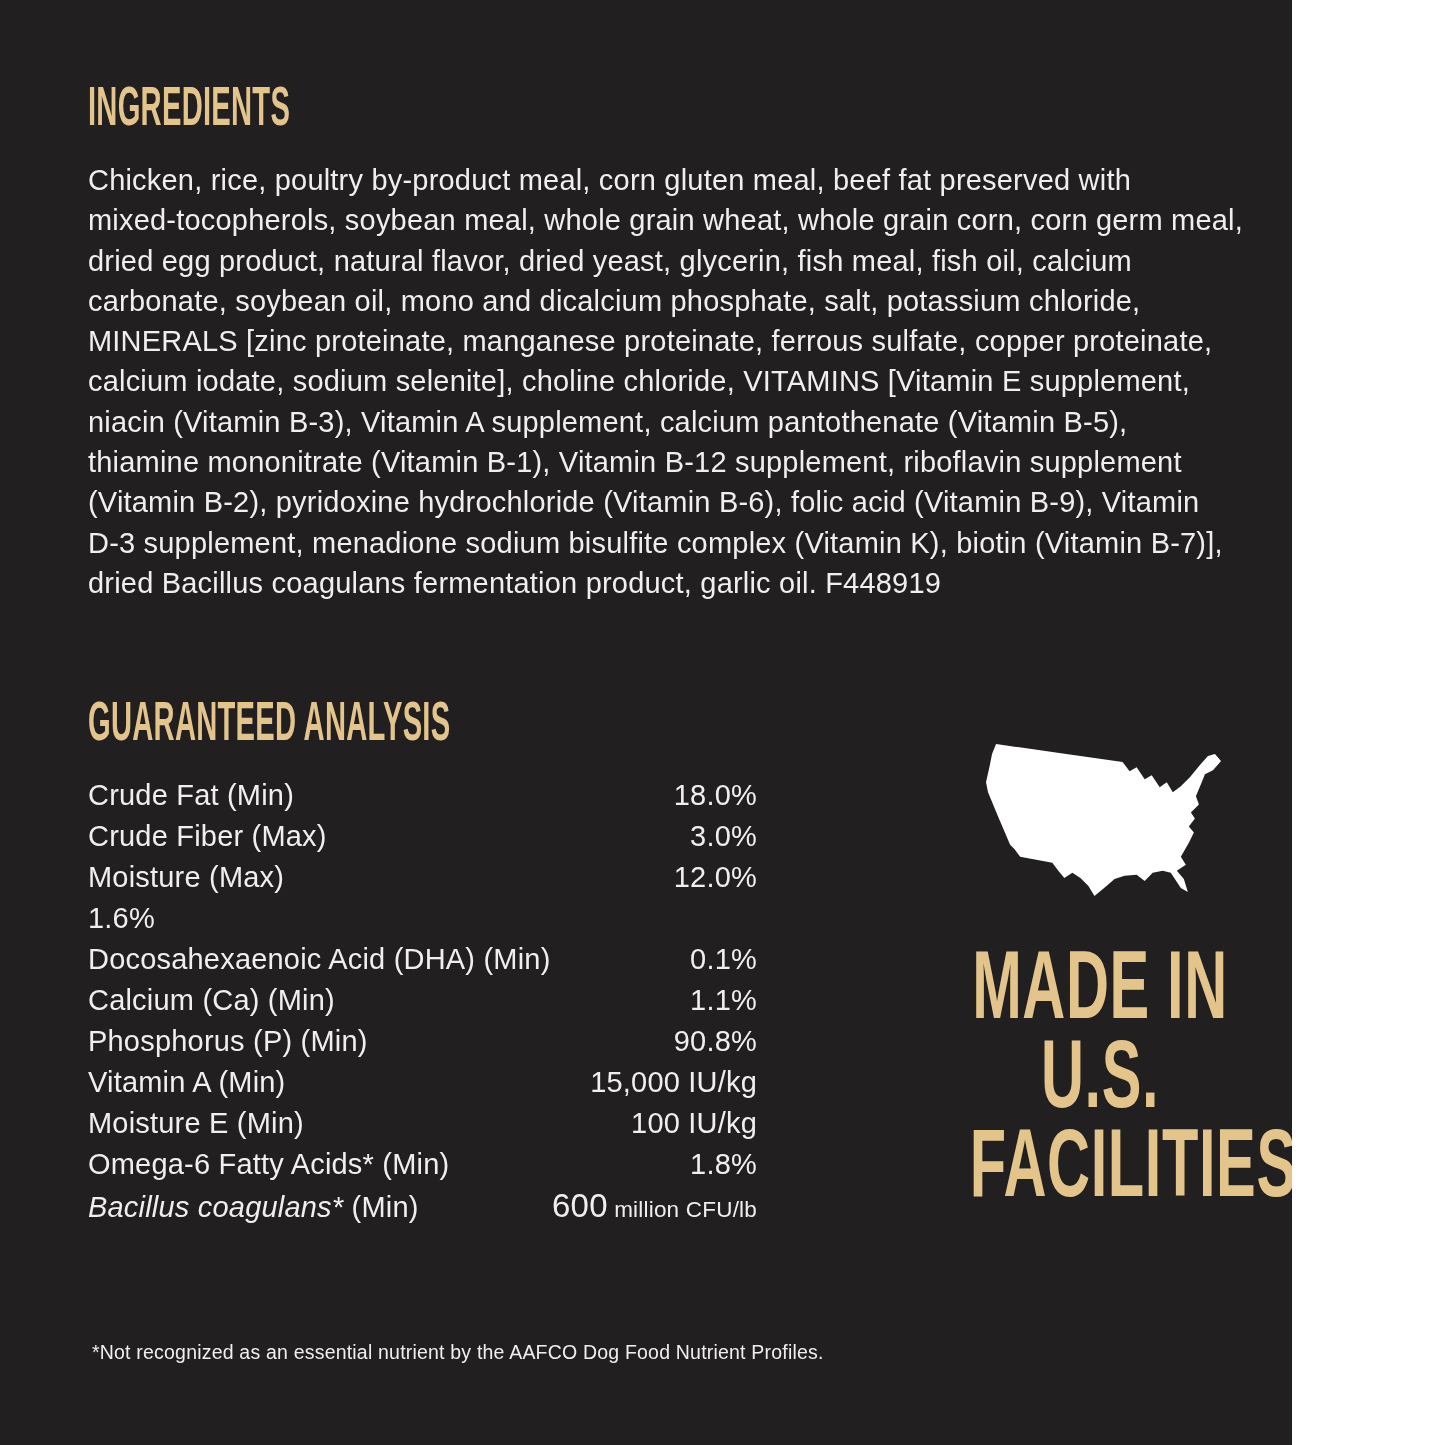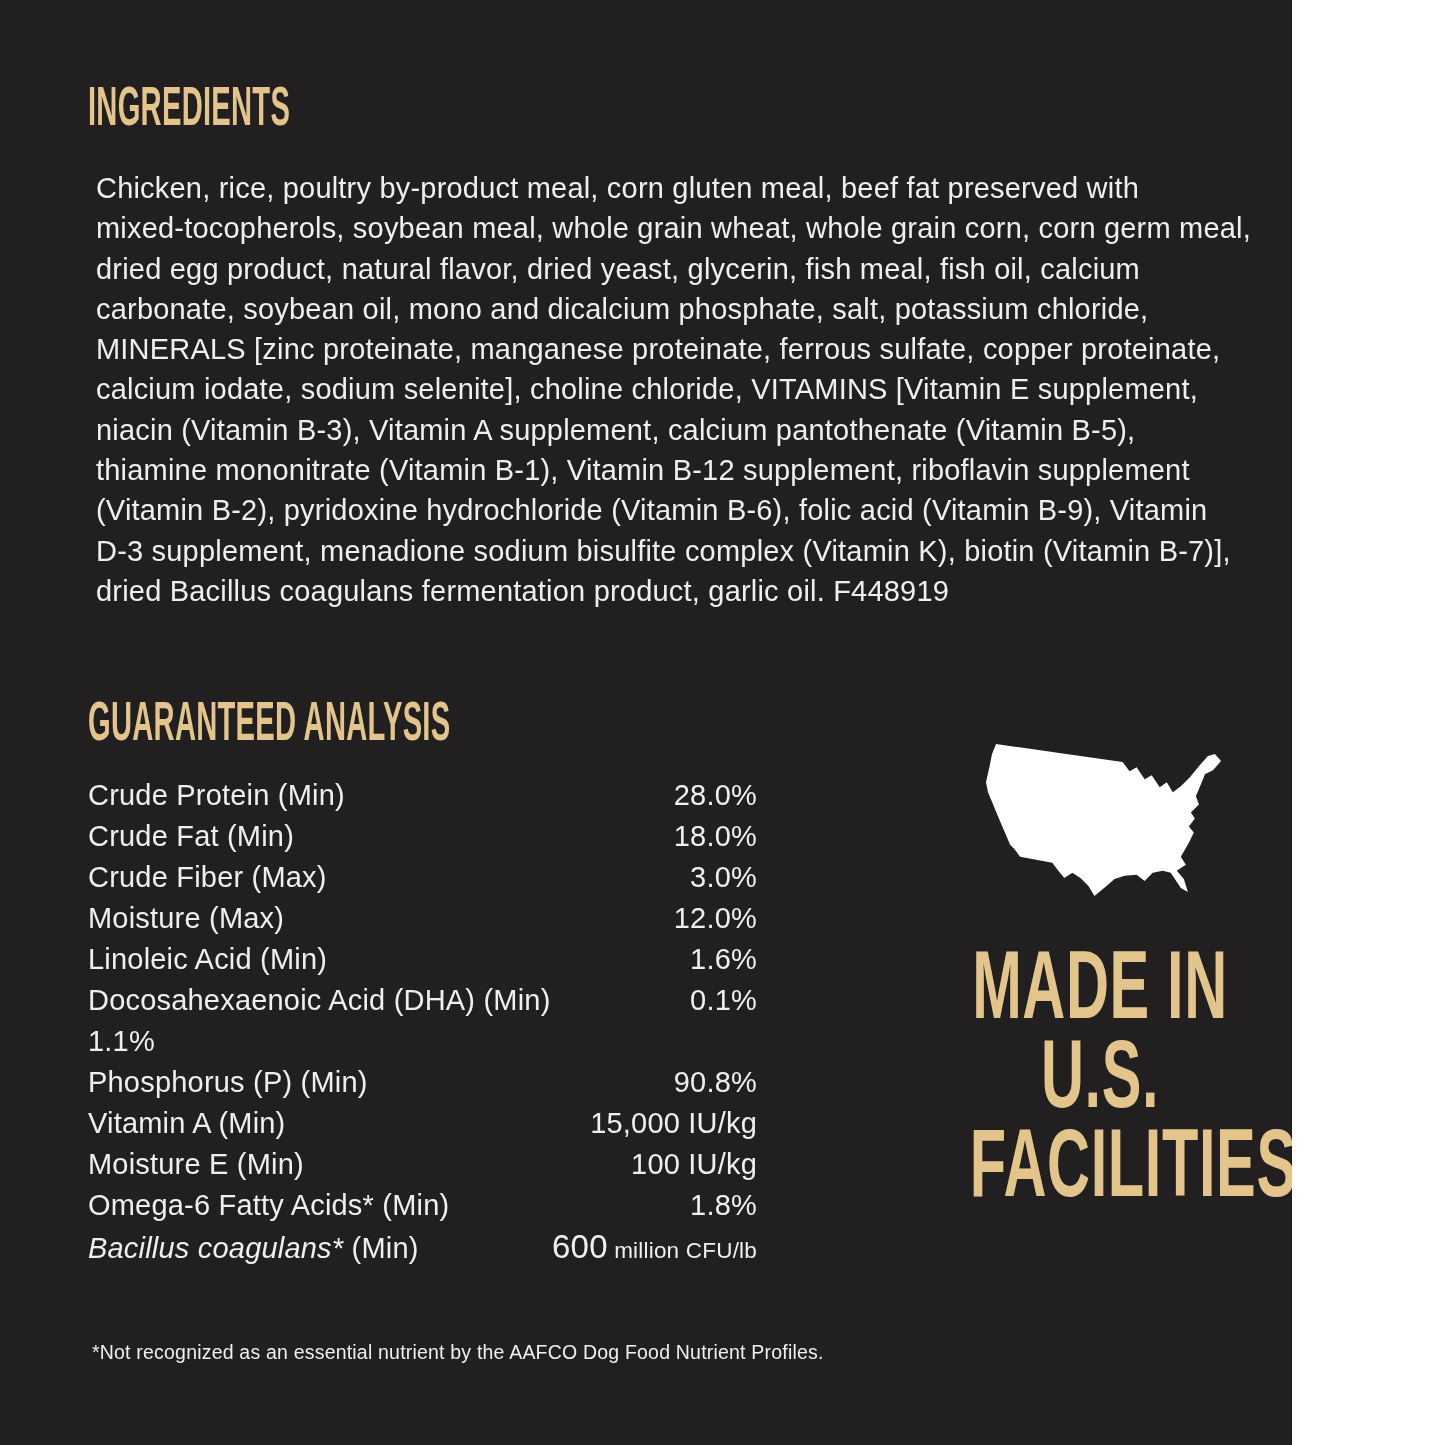--- a/index.html
+++ b/index.html
@@ -21,21 +21,21 @@
     line-height: 1;
     white-space: nowrap;
     transform: scaleX(0.53);
     transform-origin: left top;
     letter-spacing: 0.5px;
   }
   #ingredients-heading { left: 88px; top: 79px; }
   #analysis-heading    { left: 88px; top: 694px; }
   #ingredients-text {
     position: absolute;
-    margin: 8px;
+    margin: 0;
     left: 88px;
     top: 160px;
     width: 1300px;
     font-size: 29px;
     line-height: 40.3px;
     letter-spacing: 0.2px;
     white-space: pre-line;
     color: #F0EFEF;
   }
   #analysis-table {
@@ -105,44 +105,40 @@
 niacin (Vitamin B-3), Vitamin A supplement, calcium pantothenate (Vitamin B-5),
 thiamine mononitrate (Vitamin B-1), Vitamin B-12 supplement, riboflavin supplement
 (Vitamin B-2), pyridoxine hydrochloride (Vitamin B-6), folic acid (Vitamin B-9), Vitamin
 D-3 supplement, menadione sodium bisulfite complex (Vitamin K), biotin (Vitamin B-7)],
 dried Bacillus coagulans fermentation product, garlic oil. F448919</p>
 
   <h2 id="analysis-heading" class="gold-heading">GUARANTEED ANALYSIS</h2>
 
   <div id="analysis-table">
       <div class="ga-row">
-        <span class="ga-label">Crude Protein (Min)</span>
-        <span class="ga-value">28.0%</span>
-      </div>
-      <div class="ga-row">
         <span class="ga-label">Crude Fat (Min)</span>
         <span class="ga-value">18.0%</span>
       </div>
       <div class="ga-row">
         <span class="ga-label">Crude Fiber (Max)</span>
         <span class="ga-value">3.0%</span>
       </div>
       <div class="ga-row">
         <span class="ga-label">Moisture (Max)</span>
         <span class="ga-value">12.0%</span>
       </div>
       <div class="ga-row">
-        <span class="ga-label">Linoleic Acid (Min)</span>
         <span class="ga-value">1.6%</span>
       </div>
       <div class="ga-row">
         <span class="ga-label">Docosahexaenoic Acid (DHA) (Min)</span>
         <span class="ga-value">0.1%</span>
       </div>
       <div class="ga-row">
+        <span class="ga-label">Calcium (Ca) (Min)</span>
         <span class="ga-value">1.1%</span>
       </div>
       <div class="ga-row">
         <span class="ga-label">Phosphorus (P) (Min)</span>
         <span class="ga-value">90.8%</span>
       </div>
       <div class="ga-row">
         <span class="ga-label">Vitamin A (Min)</span>
         <span class="ga-value">15,000 IU/kg</span>
       </div>

